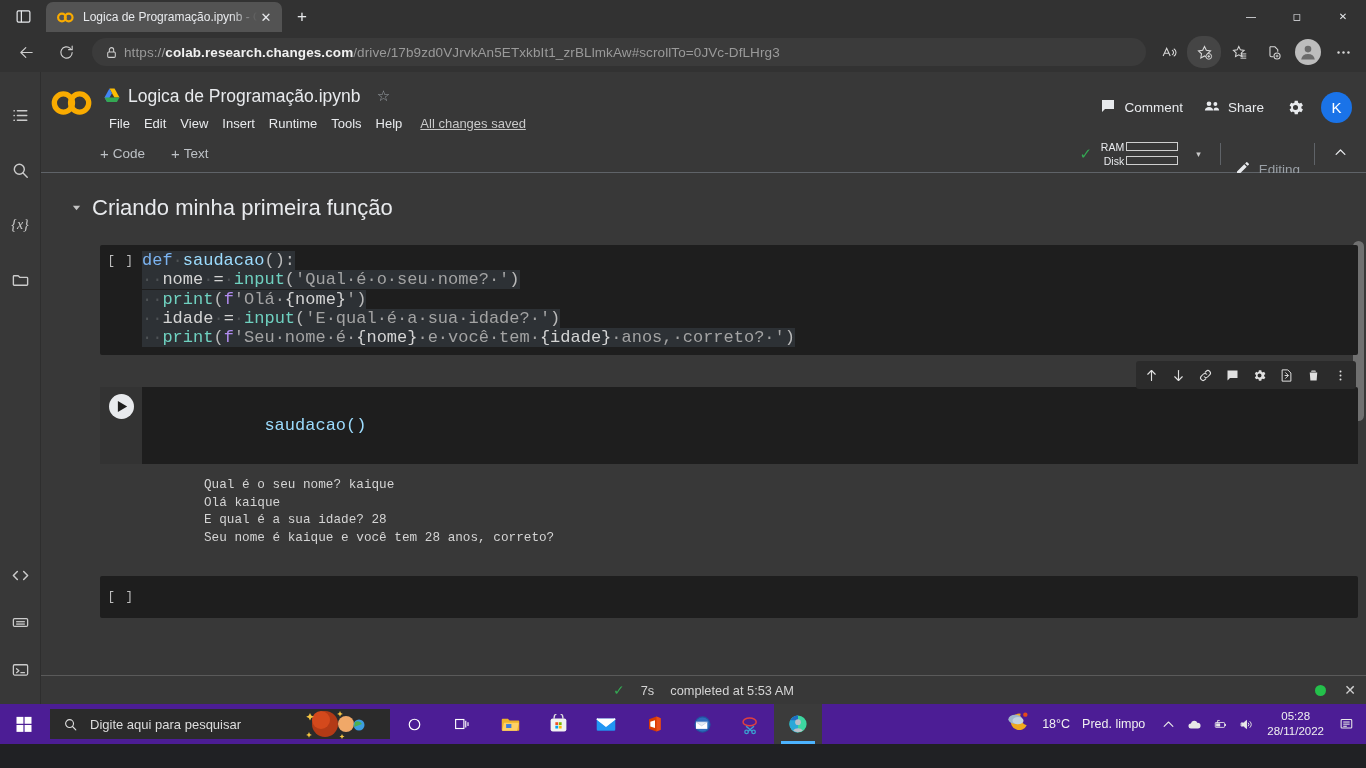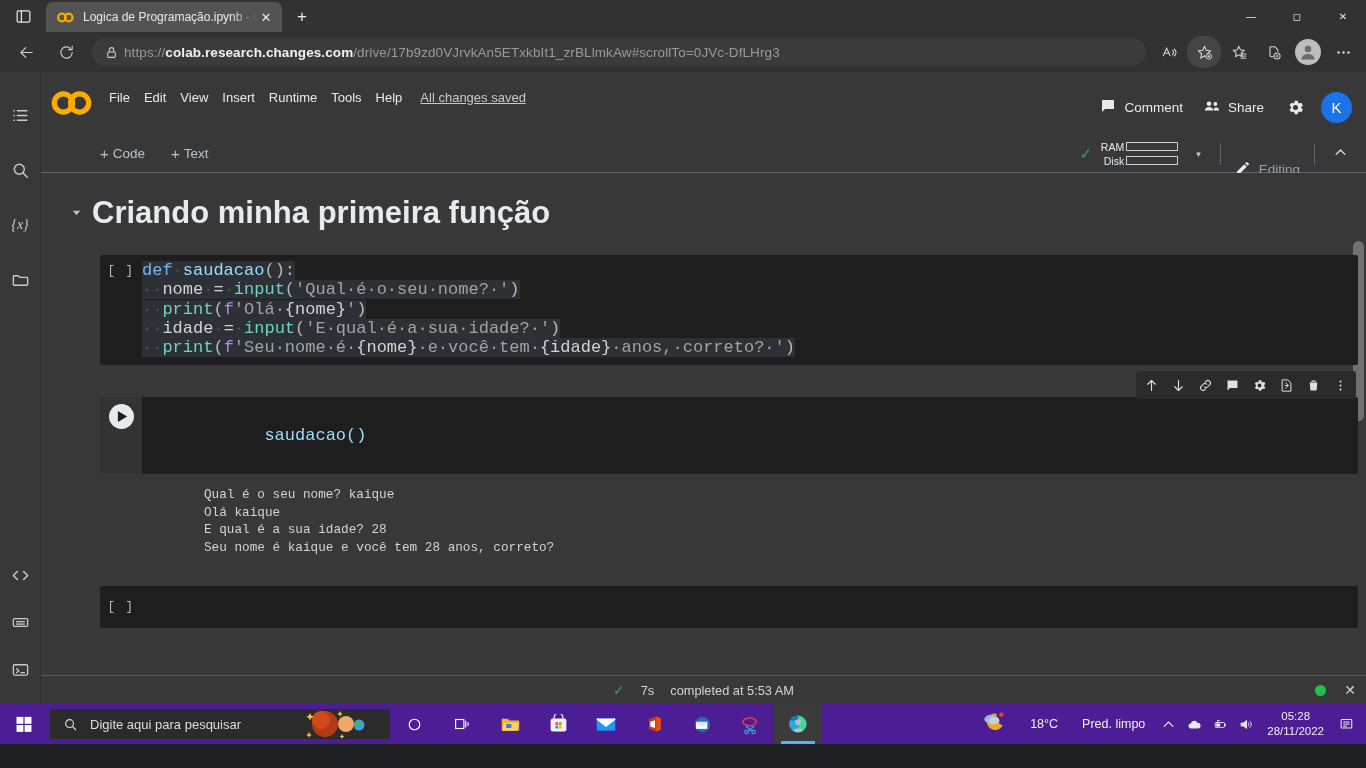--- a/index.html
+++ b/index.html
@@ -223,21 +223,21 @@
   .nb-body {
     flex: 1; background: #383838; overflow: hidden;
     position: relative; padding-left: 10px;
   }
   .section-heading {
     display: flex; align-items: center;
     padding: 22px 0 10px 36px;
   }
   .sect-caret { color: #c3c3c3; font-size: 9px; margin-right: 10px; margin-left:-16px;}
   .sect-title {
-    font-size: 31px; color: #e8eaed; font-weight: 700;
+    font-size: 22px; color: #e8eaed; font-weight: 400;
   }
 
   .cell {
     margin: 14px 8px 0 49px;
     background: #1e1e1e;
     border-radius: 2px;
     position: relative;
   }
   .cell-row { display: flex; }
   .cell-gutter {
@@ -365,21 +365,21 @@
   .tb-task.active { background: #3b3b3b; }
   .tb-task.active::after {
     content: ''; position: absolute; bottom: 0; left: 7px; right: 7px;
     height: 3px; background: #4cb3ff;
   }
   .tray {
     position: absolute; right: 0; height: 40px;
     display: flex; align-items: center; padding-right: 4px;
   }
   .tray-weather {
-    display: flex; align-items: center; gap: 24px;
+    display: flex; align-items: center; gap: 12px;
     padding: 0 10px; height: 34px;
   }
   .tray-weather-text { font-size: 12.5px; color: #f0f0f0; }
   .tray-icon {
     width: 26px; height: 40px;
     display: flex; align-items: center; justify-content: center;
     color: #e8e8e8;
   }
   .tray-icon svg { width: 15px; height: 15px; }
   .tray-clock {
@@ -539,20 +539,31 @@
   <div class="colab-main">
 
     <div class="colab-header">
       <div class="colab-logo">
         <svg viewBox="0 0 44 26">
           <ellipse cx="13" cy="13" rx="9.5" ry="9.5" fill="none" stroke="#f9ab00" stroke-width="5.6"></ellipse>
           <ellipse cx="30" cy="13" rx="9.5" ry="9.5" fill="none" stroke="#f9ab00" stroke-width="5.6"></ellipse>
         </svg>
       </div>
       <div class="header-titleblock">
+        <div class="title-row">
+          <span class="drive-icon">
+            <svg viewBox="0 0 24 22">
+              <path d="M8.6 2 L15.4 2 L22 14 L15.2 14 Z" fill="#fbbc04"></path>
+              <path d="M8.6 2 L2 14 L5.4 20 L12 8.2 Z" fill="#4285f4"></path>
+              <path d="M2 14 L22 14 L18.6 20 L5.4 20 Z" fill="#34a853"></path>
+            </svg>
+          </span>
+          <span class="nb-title">Logica de Programação.ipynb</span>
+          <span class="star-icon">☆</span>
+        </div>
         <div class="menu-row">
           <span class="menu-item">File</span>
           <span class="menu-item">Edit</span>
           <span class="menu-item">View</span>
           <span class="menu-item">Insert</span>
           <span class="menu-item">Runtime</span>
           <span class="menu-item">Tools</span>
           <span class="menu-item">Help</span>
           <span class="saved-state">All changes saved</span>
         </div>

